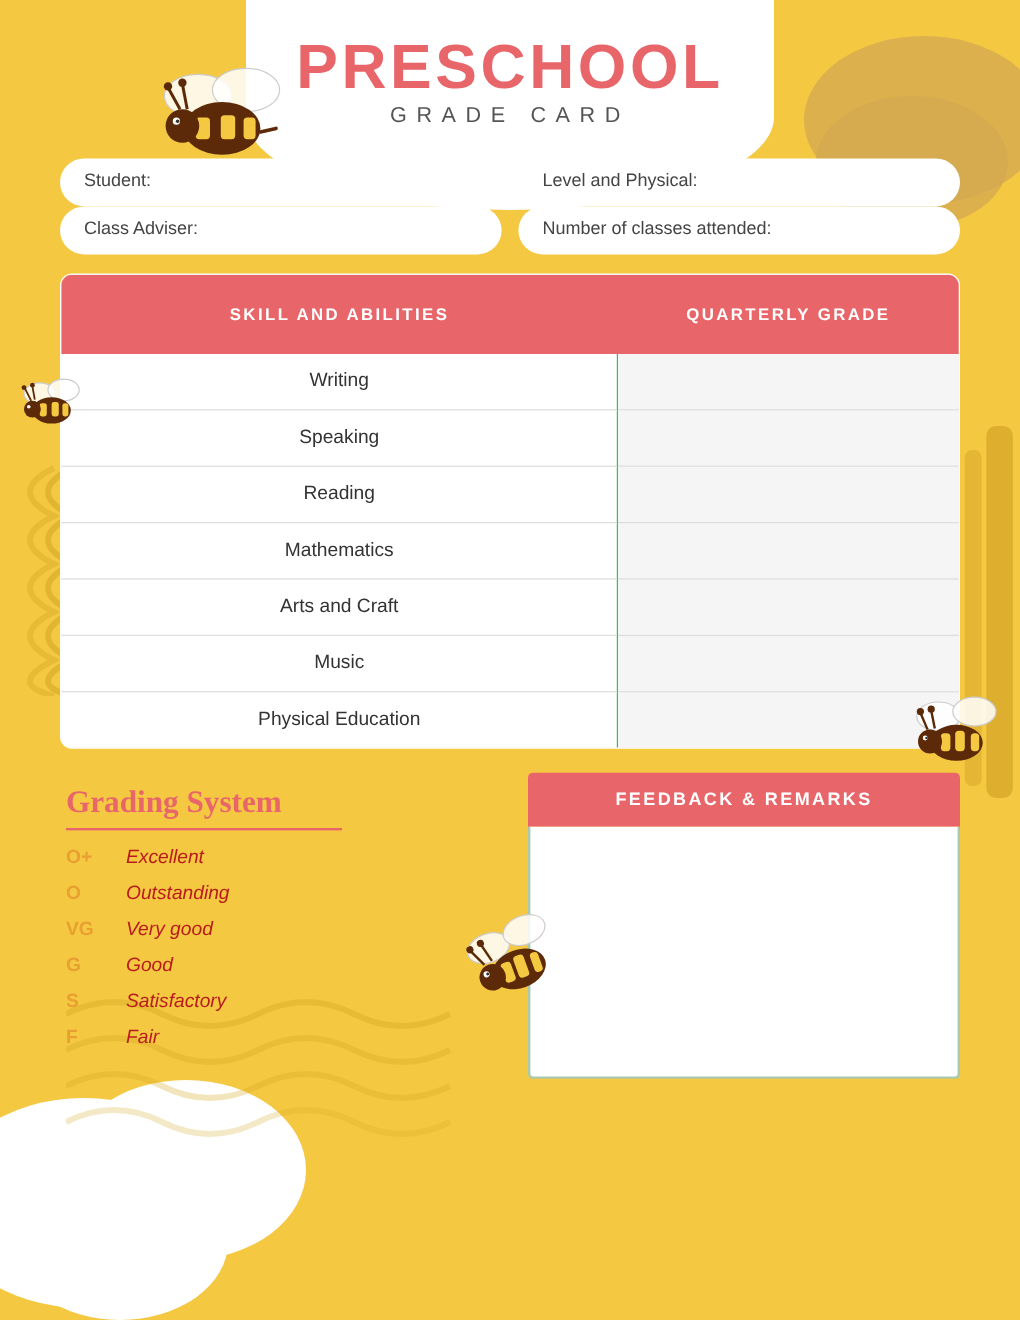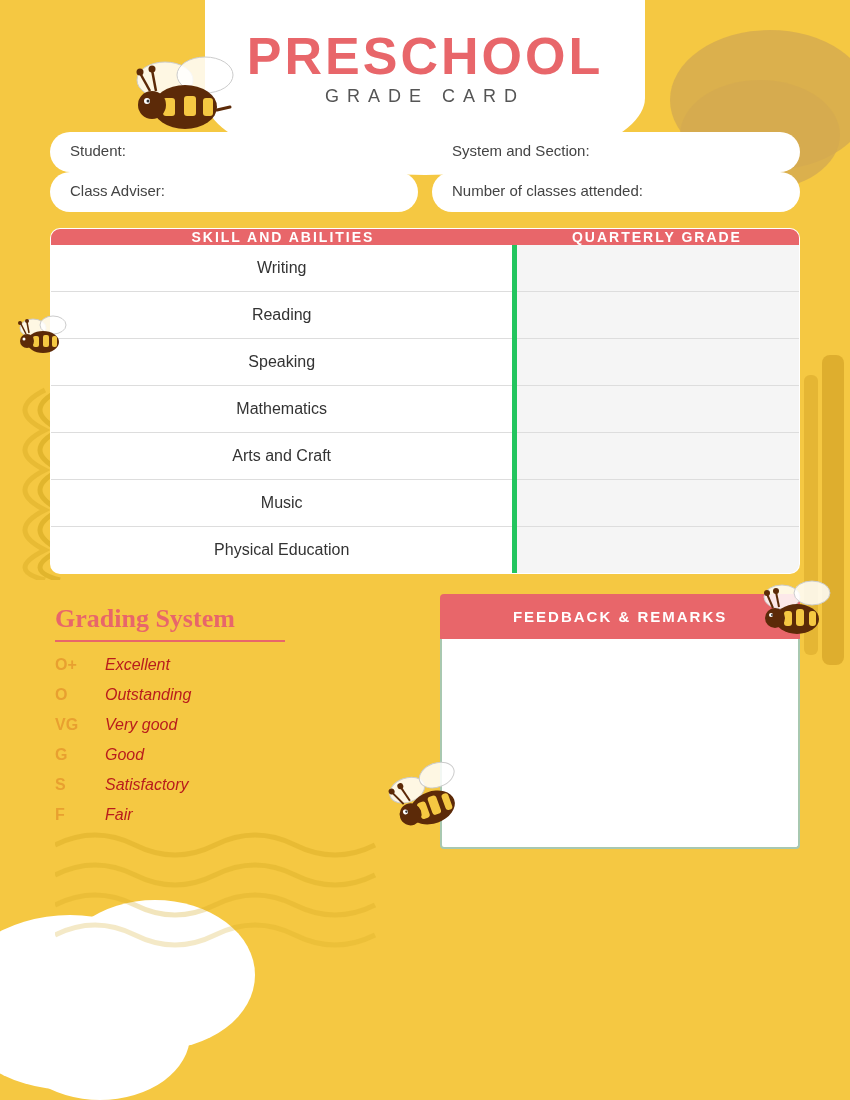--- a/index.html
+++ b/index.html
@@ -80,21 +80,21 @@
       border: 1px solid #ddd;
       margin-top: 16px;
     }
 
     .grade-table thead tr th {
       background: #E8666A;
       color: white;
       font-weight: 700;
       letter-spacing: 2px;
       font-size: 14px;
-      padding: 0 10px;
+      padding: 25px 10px;
       text-align: center;
       text-transform: uppercase;
     }
 
     .grade-table thead tr th:first-child {
       width: 62%;
     }
 
     .grade-table thead tr th:last-child {
       width: 38%;
@@ -105,21 +105,21 @@
     }
 
     .grade-table tbody tr td {
       padding: 14px 10px;
       text-align: center;
       font-size: 16px;
       color: #333;
     }
 
     .grade-table tbody tr td:first-child {
-      border-right: 5px solid #22c55e;
+      border-right: 1px solid #22c55e;
     }
 
     .grade-table tbody tr td:last-child {
       background: #f5f5f5;
     }
 
     
     .bottom-section {
       display: flex;
       gap: 20px;
@@ -305,21 +305,21 @@
       <div class="title-main">PRESCHOOL</div>
       <div class="title-sub">GRADE CARD</div>
     </div>
   </div>
 
   <div class="form-row" style="margin-top:10px;">
     <div class="form-field">
       <span>Student:</span>
     </div>
     <div class="form-field">
-      <span>System and Section:</span>
+      <span>Level and Physical:</span>
     </div>
   </div>
 
   <div class="form-row">
     <div class="form-field">
       <span>Class Adviser:</span>
     </div>
     <div class="form-field">
       <span>Number of classes attended:</span>
     </div>
@@ -331,25 +331,25 @@
         <th>SKILL AND ABILITIES</th>
         <th>QUARTERLY GRADE</th>
       </tr>
     </thead>
     <tbody id="table-body">
     <tr>
       <td>Writing</td>
       <td></td>
     </tr>
         <tr>
+      <td>Speaking</td>
+      <td></td>
+    </tr>
+        <tr>
       <td>Reading</td>
-      <td></td>
-    </tr>
-        <tr>
-      <td>Speaking</td>
       <td></td>
     </tr>
         <tr>
       <td>Mathematics</td>
       <td></td>
     </tr>
         <tr>
       <td>Arts and Craft</td>
       <td></td>
     </tr>

